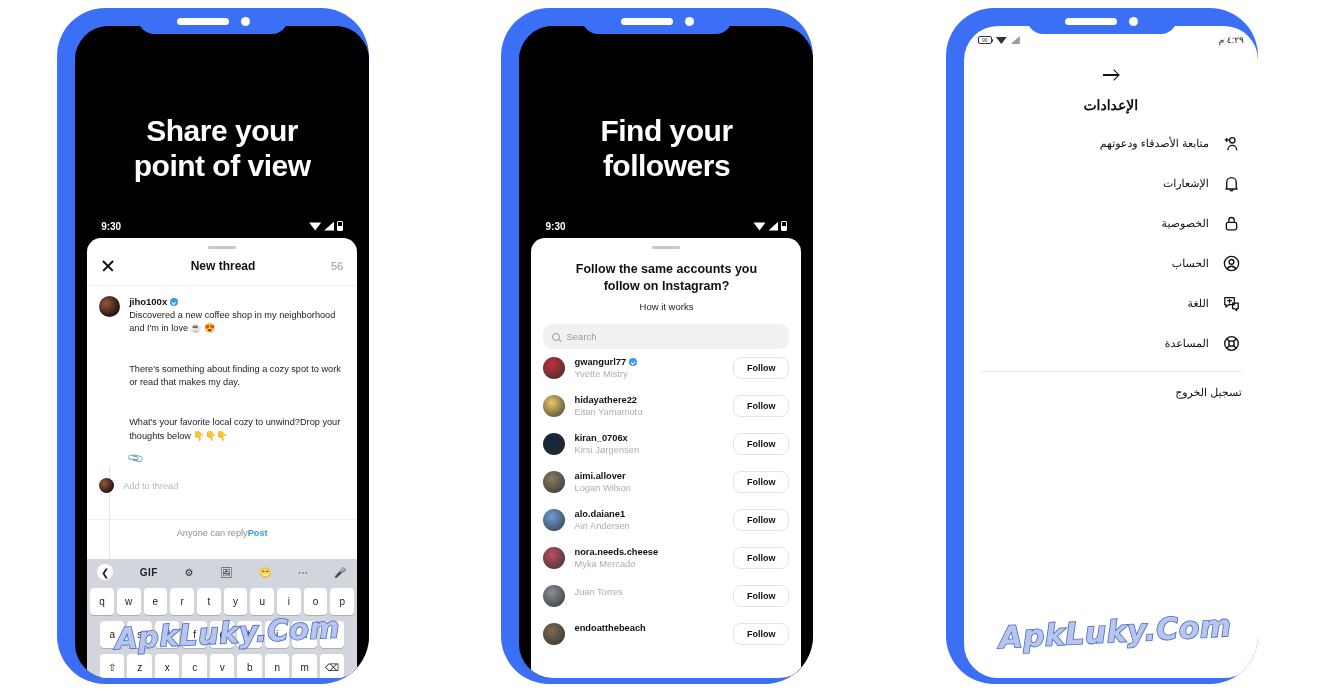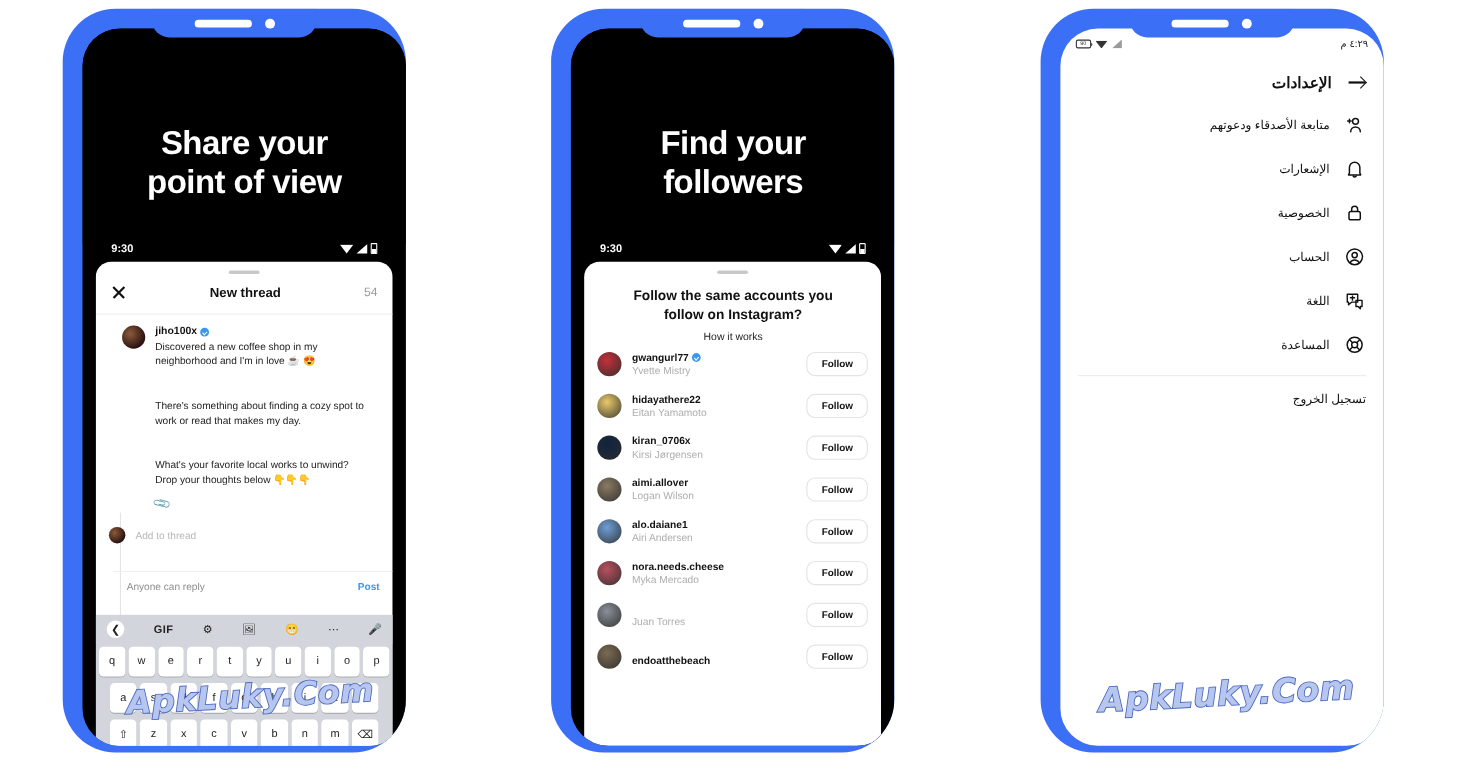--- a/index.html
+++ b/index.html
@@ -157,21 +157,21 @@
   .x-icon { width: 14px; height: 14px; position: relative; }
   .x-icon::before, .x-icon::after {
     content:''; position:absolute; left:0; top:6px;
     width:14px; height:1.6px; background:#111;
   }
   .x-icon::before { transform: rotate(45deg); }
   .x-icon::after  { transform: rotate(-45deg); }
   .thread-title { font-size: 12px; font-weight: 700; color:#111; }
   .thread-count { font-size: 11px; color:#9a9a9a; }
 
-  .post { display: flex; padding: 10px 24px 0; }
+  .post { display: flex; padding: 10px 12px 0; }
   .av {
     width: 21px; height: 21px; border-radius: 50%;
     flex: 0 0 21px;
     background: radial-gradient(circle at 35% 35%, #8d5a3b, #2a1410 70%);
     position: relative;
   }
   .av.small { width: 15px; height: 15px; flex-basis: 15px; }
   .thread-line {
     position: absolute;
     left: 22px; top: 228px;
@@ -200,23 +200,23 @@
     transform: rotate(-35deg); display:inline-block;
   }
   .addrow {
     display:flex; align-items:center; gap:9px;
     padding: 12px 12px 0 12px;
   }
   .addrow span { font-size: 9.2px; color:#b8b8b8; }
 
   .reply-bar {
     position: absolute;
-    left: 16px; right: 0; bottom: 0;
+    left: 0; right: 0; bottom: 0;
     border-top: 1px solid #efefef;
-    display:flex; align-items:center; justify-content: space-between;
+    display:flex; align-items:center; justify-content: center;
     padding: 8px 12px;
     font-size: 9.2px;
   }
   .reply-bar .who { color:#8e8e8e; }
   .reply-bar .post-btn { color:#3897f0; font-weight:700; }
 
   
   .kb {
     position:absolute; left:0; right:0; bottom:0;
     background:#d2d5db;
@@ -259,21 +259,21 @@
     padding: 0 9px;
   }
   .mag {
     width:8px;height:8px;border:1.3px solid #9b9b9b;border-radius:50%;
     position:relative;flex:0 0 8px;
   }
   .mag::after{content:'';position:absolute;right:-3px;bottom:-2px;width:4px;height:1.3px;background:#9b9b9b;transform:rotate(45deg);}
   .searchbox span { font-size: 9.5px; color:#9b9b9b; }
 
   .frow {
-    display:flex; align-items:flex-end;
+    display:flex; align-items:flex-start;
     padding: 8px 12px;
     gap: 9px;
   }
   .fav { width:22px;height:22px;border-radius:50%;flex:0 0 22px; }
   .fmeta { flex:1; min-width:0; }
   .fuser { font-size:9.3px;font-weight:700;color:#111;display:flex;align-items:center;gap:3px; }
   .fname { font-size:9.3px;color:#aeaeae;margin-top:2px; }
   .fbtn {
     border:1px solid #e3e3e3; border-radius:8px;
     padding: 5px 13px; font-size:9px; font-weight:700; color:#111;
@@ -300,20 +300,21 @@
   }
   .ar-sig {
     width:9px;height:8px;background:#9a9a9a;
     clip-path: polygon(100% 0%, 100% 100%, 0% 100%);
   }
   .ar-head {
     direction: rtl;
     display:flex; align-items:center; justify-content:flex-start;
     gap: 14px;
     padding: 14px 16px 10px;
+    flex-direction: column;
   }
   .ar-head .title { font-size:14px;font-weight:700;color:#111; }
   .arrow-r {
     width:17px;height:17px;position:relative;flex:0 0 17px;
   }
   .arrow-r::before{
     content:''; position:absolute; left:1px; top:8px; width:15px; height:1.5px; background:#111;
   }
   .arrow-r::after{
     content:''; position:absolute; right:1px; top:4.5px; width:7px;height:7px;
@@ -377,35 +378,35 @@
               <span class="ico-batt"></span>
             </span>
           </div>
 
           <div class="sheet">
             <div class="grabber"></div>
 
             <div class="thread-head">
               <span class="x-icon"></span>
               <span class="thread-title">New thread</span>
-              <span class="thread-count">54</span>
+              <span class="thread-count">56</span>
             </div>
 
             <div class="thread-line"></div>
 
             <div class="post">
               <div class="av"></div>
               <div class="post-body">
                 <div class="uname">
                   <span>jiho100x</span>
                   <span class="verified"></span>
                 </div>
                 <div class="ptext">Discovered a new coffee shop in my neighborhood and I'm in love ☕ 😍</div>
                 <div class="ptext">There's something about finding a cozy spot to work or read that makes my day.</div>
-                <div class="ptext">What's your favorite local works to unwind?Drop your thoughts below 👇👇👇</div>
+                <div class="ptext">What's your favorite local cozy to unwind?Drop your thoughts below 👇👇👇</div>
                 <div class="clip">📎</div>
               </div>
             </div>
 
             <div class="addrow">
               <div class="av small"></div>
               <span>Add to thread</span>
             </div>
 
             <div class="reply-bar" style="bottom:142px;">
@@ -495,20 +496,24 @@
             <div class="grabber"></div>
 
             <div class="follow-head">
               <h2>
                 <span>Follow the same accounts you</span><br>
                 <span>follow on Instagram?</span>
               </h2>
               <div class="how">How it works</div>
             </div>
 
+            <div class="searchbox">
+              <span class="mag"></span>
+              <span>Search</span>
+            </div>
 
             <div id="followlist">
                 <div class="frow">
                   <div class="fav" style="background: radial-gradient(circle at 40% 35%, rgb(194, 49, 58), rgb(44, 44, 44) 110%);"></div>
                   <div class="fmeta">
                     <div class="fuser">
                       <span>gwangurl77</span>
                       <span class="verified"></span>
                     </div>
                     <div class="fname">Yvette Mistry</div>

